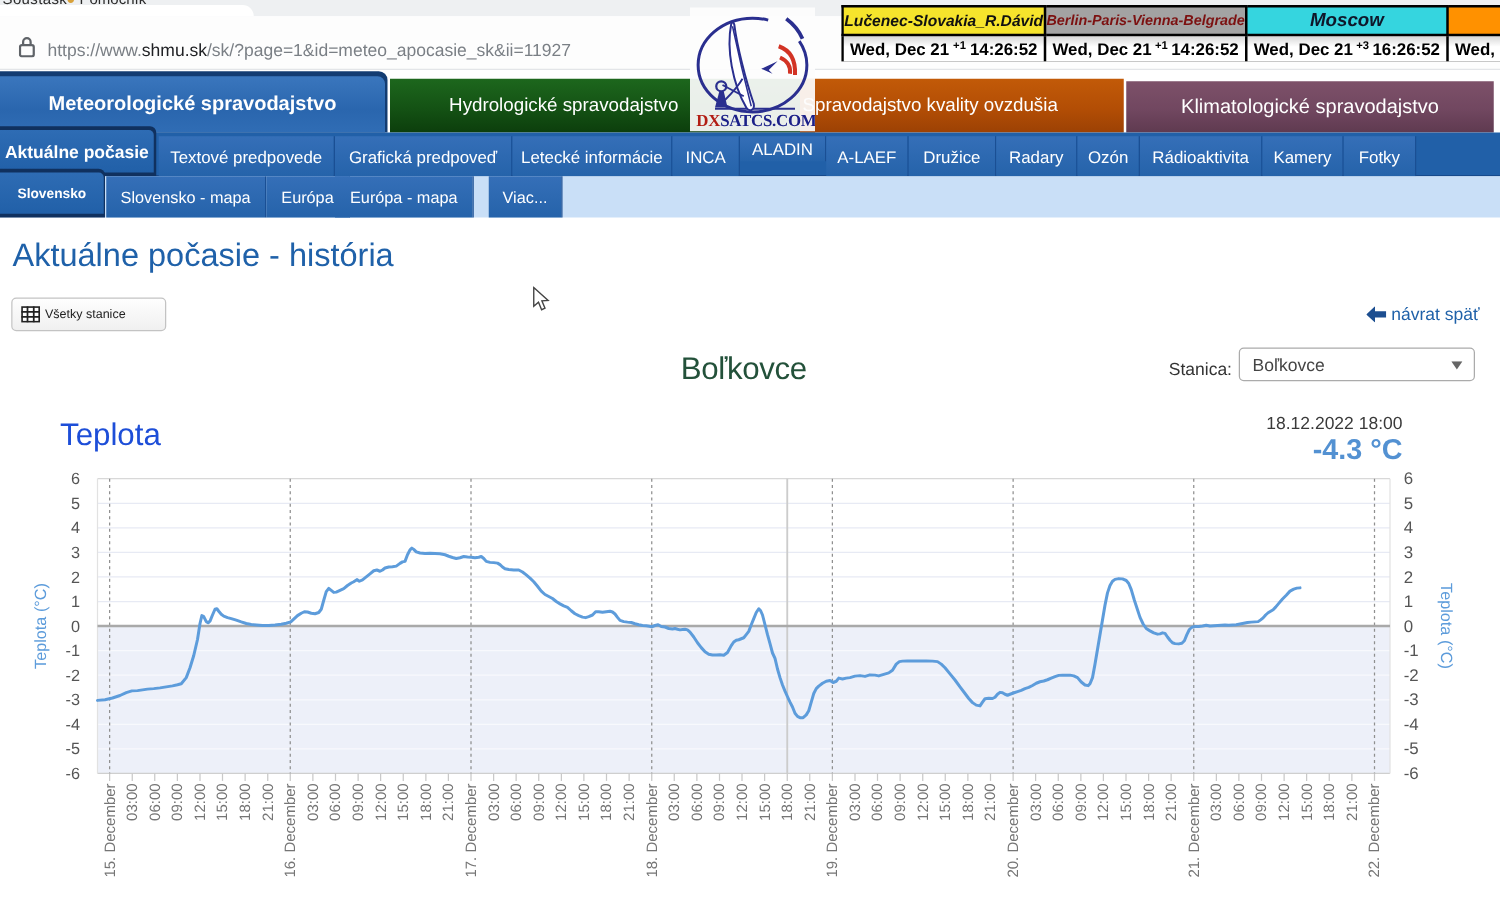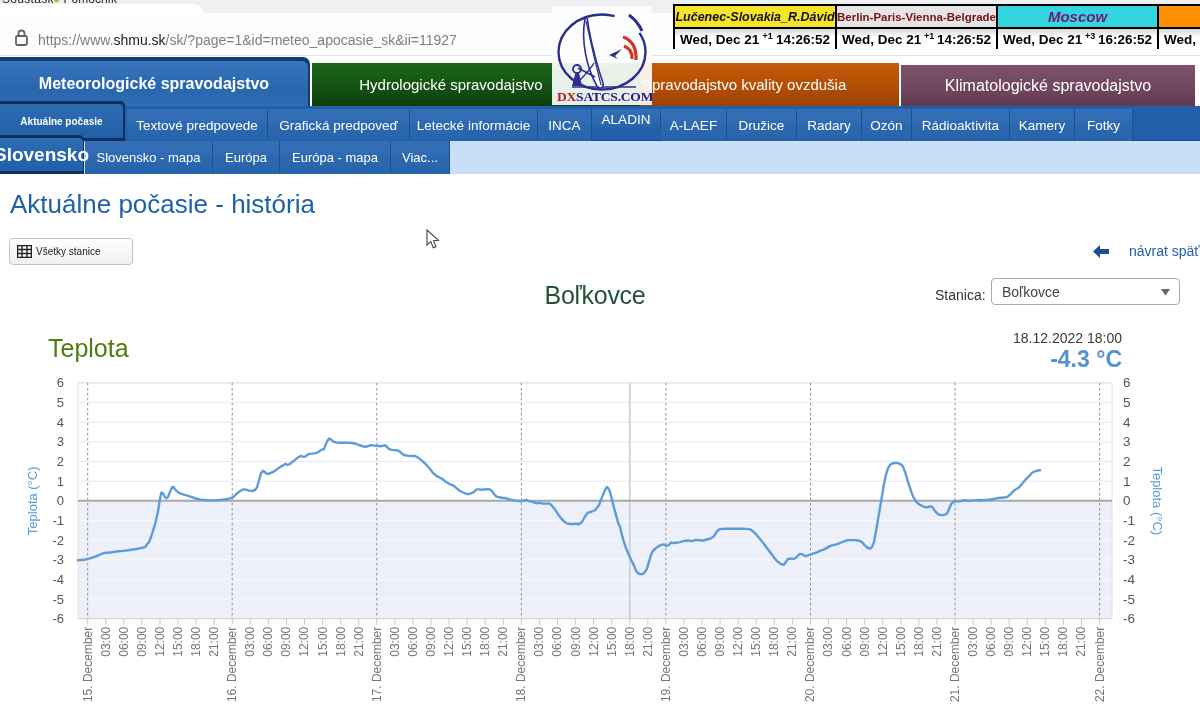--- a/index.html
+++ b/index.html
@@ -20,22 +20,22 @@
   <rect x="1" y="7" width="11" height="9" rx="1.5" fill="none" stroke="#5f6368" stroke-width="1.8"></rect>
   <path d="M3.5 7 V4.5 A3 3 0 0 1 9.5 4.5 V7" fill="none" stroke="#5f6368" stroke-width="1.8"></path>
 </svg>
 <div class="abs" style="left:38px;top:32px;font-size:14px;color:#7a7f85">https://www.<span style="color:#202124">shmu.sk</span>/sk/?page=1&amp;id=meteo_apocasie_sk&amp;ii=11927</div>
 
 <div class="abs" style="left:673px;top:4px;width:527px;height:45px;overflow:hidden">
 <table style="border-collapse:collapse;table-layout:fixed;width:650px;font-family:'Liberation Sans',sans-serif">
 <tbody>
           <tr style="height:23px">
 <td style="width:162px;border:2px solid #000;background:#f6e42c;text-align:center;font-size:12.5px;font-weight:bold;font-style:italic;color:#111">Lučenec-Slovakia_R.Dávid</td>
-<td style="width:161px;border:2px solid #000;background:#e5e5e5;text-align:center;font-size:11.5px;font-weight:bold;color:#7c1111">Berlin-Paris-Vienna-Belgrade</td>
-<td style="width:161px;border:2px solid #000;background:#35d5df;text-align:center;font-size:15px;font-weight:bold;font-style:italic;color:#701a75">Moscow</td>
+<td style="width:161px;border:2px solid #000;background:#a3a3a3;text-align:center;font-size:11.5px;font-weight:bold;font-style:italic;color:#7c1111">Berlin-Paris-Vienna-Belgrade</td>
+<td style="width:161px;border:2px solid #000;background:#35d5df;text-align:center;font-size:15px;font-weight:bold;font-style:italic;color:#0f172a">Moscow</td>
 <td style="border:2px solid #000;background:#ff9100"></td>
 </tr>
 <tr style="height:22px;background:linear-gradient(180deg,#d7d7d7 0,#ffffff 40%);font-size:13.5px;font-weight:bold;color:#000">
 <td style="border:2px solid #000;padding:0 5px;background:linear-gradient(180deg,#d7d7d7 0,#ffffff 42%)">
               <div style="display:flex;justify-content:space-between;align-items:center">
                 <span>Wed, Dec 21</span>
                 <span style="font-size:9px;margin-top:-7px">+1</span>
                 <span>14:26:52</span>
               </div>
             </td>
@@ -77,31 +77,31 @@
       <div style="position:absolute;left:538px;top:3px;width:54px;height:32px;background:linear-gradient(180deg,#356fb8,#2563aa);border-right:1px solid #1a4f94;display:flex;align-items:center;justify-content:center;font-size:13.5px;color:#fff">INCA</div>
       <div style="position:absolute;left:592px;top:3px;width:69px;height:20px;background:linear-gradient(180deg,#356fb8,#2563aa);border-right:1px solid #1a4f94;display:flex;align-items:center;justify-content:center;font-size:13.5px;color:#fff">ALADIN</div>
       <div style="position:absolute;left:661px;top:3px;width:66px;height:32px;background:linear-gradient(180deg,#356fb8,#2563aa);border-right:1px solid #1a4f94;display:flex;align-items:center;justify-content:center;font-size:13.5px;color:#fff">A-LAEF</div>
       <div style="position:absolute;left:727px;top:3px;width:70px;height:32px;background:linear-gradient(180deg,#356fb8,#2563aa);border-right:1px solid #1a4f94;display:flex;align-items:center;justify-content:center;font-size:13.5px;color:#fff">Družice</div>
       <div style="position:absolute;left:797px;top:3px;width:65px;height:32px;background:linear-gradient(180deg,#356fb8,#2563aa);border-right:1px solid #1a4f94;display:flex;align-items:center;justify-content:center;font-size:13.5px;color:#fff">Radary</div>
       <div style="position:absolute;left:862px;top:3px;width:50px;height:32px;background:linear-gradient(180deg,#356fb8,#2563aa);border-right:1px solid #1a4f94;display:flex;align-items:center;justify-content:center;font-size:13.5px;color:#fff">Ozón</div>
       <div style="position:absolute;left:912px;top:3px;width:98px;height:32px;background:linear-gradient(180deg,#356fb8,#2563aa);border-right:1px solid #1a4f94;display:flex;align-items:center;justify-content:center;font-size:13.5px;color:#fff">Rádioaktivita</div>
       <div style="position:absolute;left:1010px;top:3px;width:65px;height:32px;background:linear-gradient(180deg,#356fb8,#2563aa);border-right:1px solid #1a4f94;display:flex;align-items:center;justify-content:center;font-size:13.5px;color:#fff">Kamery</div>
       <div style="position:absolute;left:1075px;top:3px;width:58px;height:32px;background:linear-gradient(180deg,#356fb8,#2563aa);border-right:1px solid #1a4f94;display:flex;align-items:center;justify-content:center;font-size:13.5px;color:#fff">Fotky</div>
       <div style="position:absolute;left:0;top:-5px;width:125px;height:40px;background:#10315f;border-radius:0 5px 0 0">
-        <div style="position:absolute;left:0;top:3px;width:123px;height:34px;background:linear-gradient(180deg,#2e6cb4,#2160a8);border-radius:0 4px 0 0;display:flex;align-items:center;justify-content:center;font-size:10px;font-weight:bold;color:#fff;white-space:nowrap">Aktuálne počasie</div>
+        <div style="position:absolute;left:0;top:3px;width:123px;height:34px;background:linear-gradient(180deg,#2e6cb4,#2160a8);border-radius:0 4px 0 0;display:flex;align-items:center;justify-content:center;font-size:14px;font-weight:bold;color:#fff;white-space:nowrap">Aktuálne počasie</div>
       </div>
     </div>
 
 <div id="row3" class="abs" style="left:0;top:141px;width:1200px;height:33px;background:#c9dff7">
       <div style="position:absolute;left:85px;top:0;width:128px;height:33px;background:linear-gradient(180deg,#356fb8,#2563aa);border-right:1px solid #1a4f94;display:flex;align-items:center;justify-content:center;font-size:13px;color:#fff">Slovensko - mapa</div>
       <div style="position:absolute;left:213px;top:0;width:67px;height:33px;background:linear-gradient(180deg,#356fb8,#2563aa);border-right:1px solid #1a4f94;display:flex;align-items:center;justify-content:center;font-size:13px;color:#fff">Európa</div>
-      <div style="position:absolute;left:280px;top:0;width:111px;height:33px;background:linear-gradient(180deg,#356fb8,#2563aa);border-right:1px solid #1a4f94;display:flex;align-items:center;justify-content:center;font-size:13px;color:#fff">Európa - mapa</div>
+      <div style="position:absolute;left:268px;top:0;width:111px;height:33px;background:linear-gradient(180deg,#356fb8,#2563aa);border-right:1px solid #1a4f94;display:flex;align-items:center;justify-content:center;font-size:13px;color:#fff">Európa - mapa</div>
       <div style="position:absolute;left:391px;top:0;width:59px;height:33px;background:linear-gradient(180deg,#356fb8,#2563aa);border-right:1px solid #1a4f94;display:flex;align-items:center;justify-content:center;font-size:13px;color:#fff">Viac...</div>
       <div style="position:absolute;left:0;top:-6px;width:84px;height:39px;background:#10315f;border-radius:0 5px 0 0">
-        <div style="position:absolute;left:0;top:3px;width:83px;height:33px;background:linear-gradient(180deg,#2e6cb4,#2160a8);border-radius:0 4px 0 0;display:flex;align-items:center;justify-content:center;font-size:19px;font-weight:bold;color:#fff">Slovensko</div>
+        <div style="position:absolute;left:0;top:3px;width:83px;height:33px;background:linear-gradient(180deg,#2e6cb4,#2160a8);border-radius:0 4px 0 0;display:flex;align-items:center;justify-content:center;font-size:11px;font-weight:bold;color:#fff">Slovensko</div>
       </div>
     </div>
 
 <div class="abs" style="left:552px;top:6px;width:100px;height:99px;background:rgba(253,253,253,0.92)"></div>
 <svg class="abs" style="left:552px;top:6px" width="100" height="99" viewBox="0 0 100 99">
   <ellipse cx="50" cy="46" rx="43.5" ry="37.5" fill="none" stroke="#2a2f8f" stroke-width="2.4" pathLength="100" stroke-dasharray="80 12 8"></ellipse>
   <path d="M77,9 A45 39 0 0 1 90 25" fill="none" stroke="#2a2f8f" stroke-width="3"></path>
   <g fill="none" stroke="#d23324" stroke-width="3.2">
     <path d="M71 31 Q85 36 84 54"></path>
     <path d="M72 40 Q81 44 80 53"></path>
@@ -128,34 +128,34 @@
 </div>
 
 <svg class="abs" style="left:426px;top:229px" width="14" height="21" viewBox="0 0 14 21">
   <path d="M1 1 L1 16 L4.8 12.7 L7.3 18.8 L10 17.6 L7.5 11.7 L12.5 11.3 Z" fill="#fff" stroke="#444" stroke-width="1.1"></path>
 </svg>
 
 <div class="abs" style="left:1093px;top:243px;display:flex;align-items:center">
   <svg width="16" height="13" viewBox="0 0 16 13">
         <path d="M0 6.5 L7 0 L7 4 L16 4 L16 9 L7 9 L7 13 Z" fill="#1c4e90"></path>
       </svg>
-  <span style="font-size:14px;color:#1f61a9;margin-left:20px">návrat späť</span>
+  <span style="font-size:14px;color:#1f61a9;margin-left:4px">návrat späť</span>
 </div>
 
 <div class="abs" style="left:400px;top:281px;width:390px;text-align:center;font-size:25px;letter-spacing:-0.3px;color:#23513a">Boľkovce</div>
 
 <div class="abs" style="left:935px;top:287px;font-size:14px;color:#333">Stanica:</div>
 <div class="abs" style="left:991px;top:278px;width:189px;height:27px;border:1px solid #ababab;border-radius:4px;background:#fff;display:flex;align-items:center;padding-left:10px">
   <span style="font-size:14px;color:#444">Boľkovce</span>
   <svg class="abs" style="right:9px;top:10px" width="9" height="7" viewBox="0 0 9 7">
         <path d="M0 0 H9 L4.5 6.5 Z" fill="#666"></path>
       </svg>
 </div>
 
-<div class="abs" style="left:48px;top:334px;font-size:25px;color:#4d7c0f">Teplota</div>
+<div class="abs" style="left:48px;top:334px;font-size:25px;color:#1d4ed8">Teplota</div>
 <div class="abs" style="left:922px;top:330px;width:200px;text-align:right;font-size:14px;color:#3a3a3a">18.12.2022 18:00</div>
 <div class="abs" style="left:922px;top:346px;width:200px;text-align:right;font-size:23px;font-weight:bold;color:#5391d2">-4.3 °C</div>
 
 <svg id="chart" class="abs" style="left:0;top:370px" width="1200" height="354" viewBox="0 0 1200 354">
 <rect x="78" y="130.8" width="1034" height="117.9" fill="#edf0f9"></rect>
 <line x1="78" y1="111.2" x2="1112" y2="111.2" stroke="#e7eaf4" stroke-width="1"></line>
 <line x1="78" y1="91.5" x2="1112" y2="91.5" stroke="#e7eaf4" stroke-width="1"></line>
 <line x1="78" y1="71.9" x2="1112" y2="71.9" stroke="#e7eaf4" stroke-width="1"></line>
 <line x1="78" y1="52.2" x2="1112" y2="52.2" stroke="#e7eaf4" stroke-width="1"></line>
 <line x1="78" y1="32.6" x2="1112" y2="32.6" stroke="#e7eaf4" stroke-width="1"></line>

